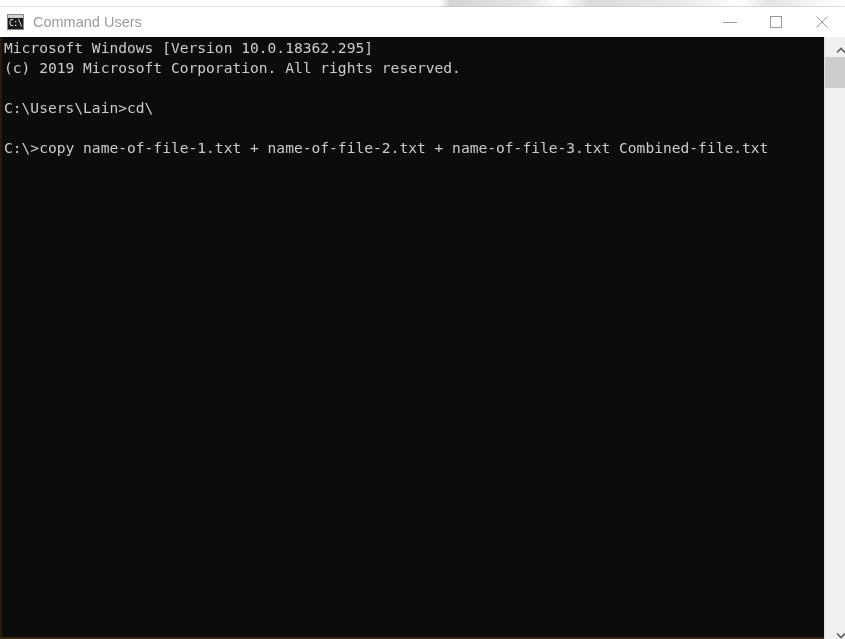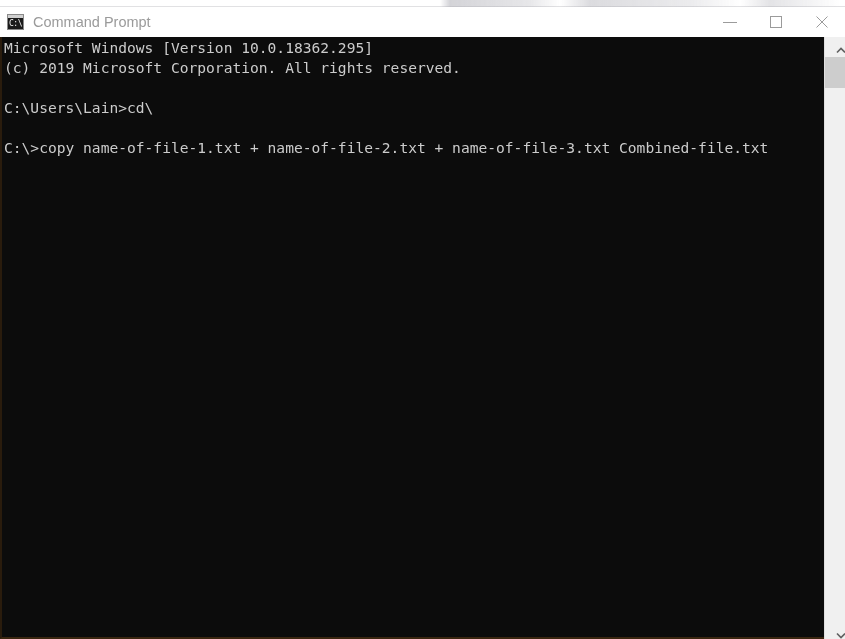--- a/index.html
+++ b/index.html
@@ -223,21 +223,21 @@
 <div id="window">
 
   <div class="top-artifact"></div>
 
   <div class="titlebar">
     <div class="title-left">
       <div class="cmd-icon">
         <span class="bar"></span>
         <span class="glyph">C:\.</span>
       </div>
-      <span class="title-text">Command Prompt</span>
+      <span class="title-text">Command Users</span>
     </div>
 
     <div class="win-controls">
       <div class="win-btn">
         <span>
           <svg width="22" height="12" viewBox="0 0 22 12">
             <line class="stroke" x1="4" y1="6.5" x2="18" y2="6.5"></line>
           </svg>
         </span>
       </div>

